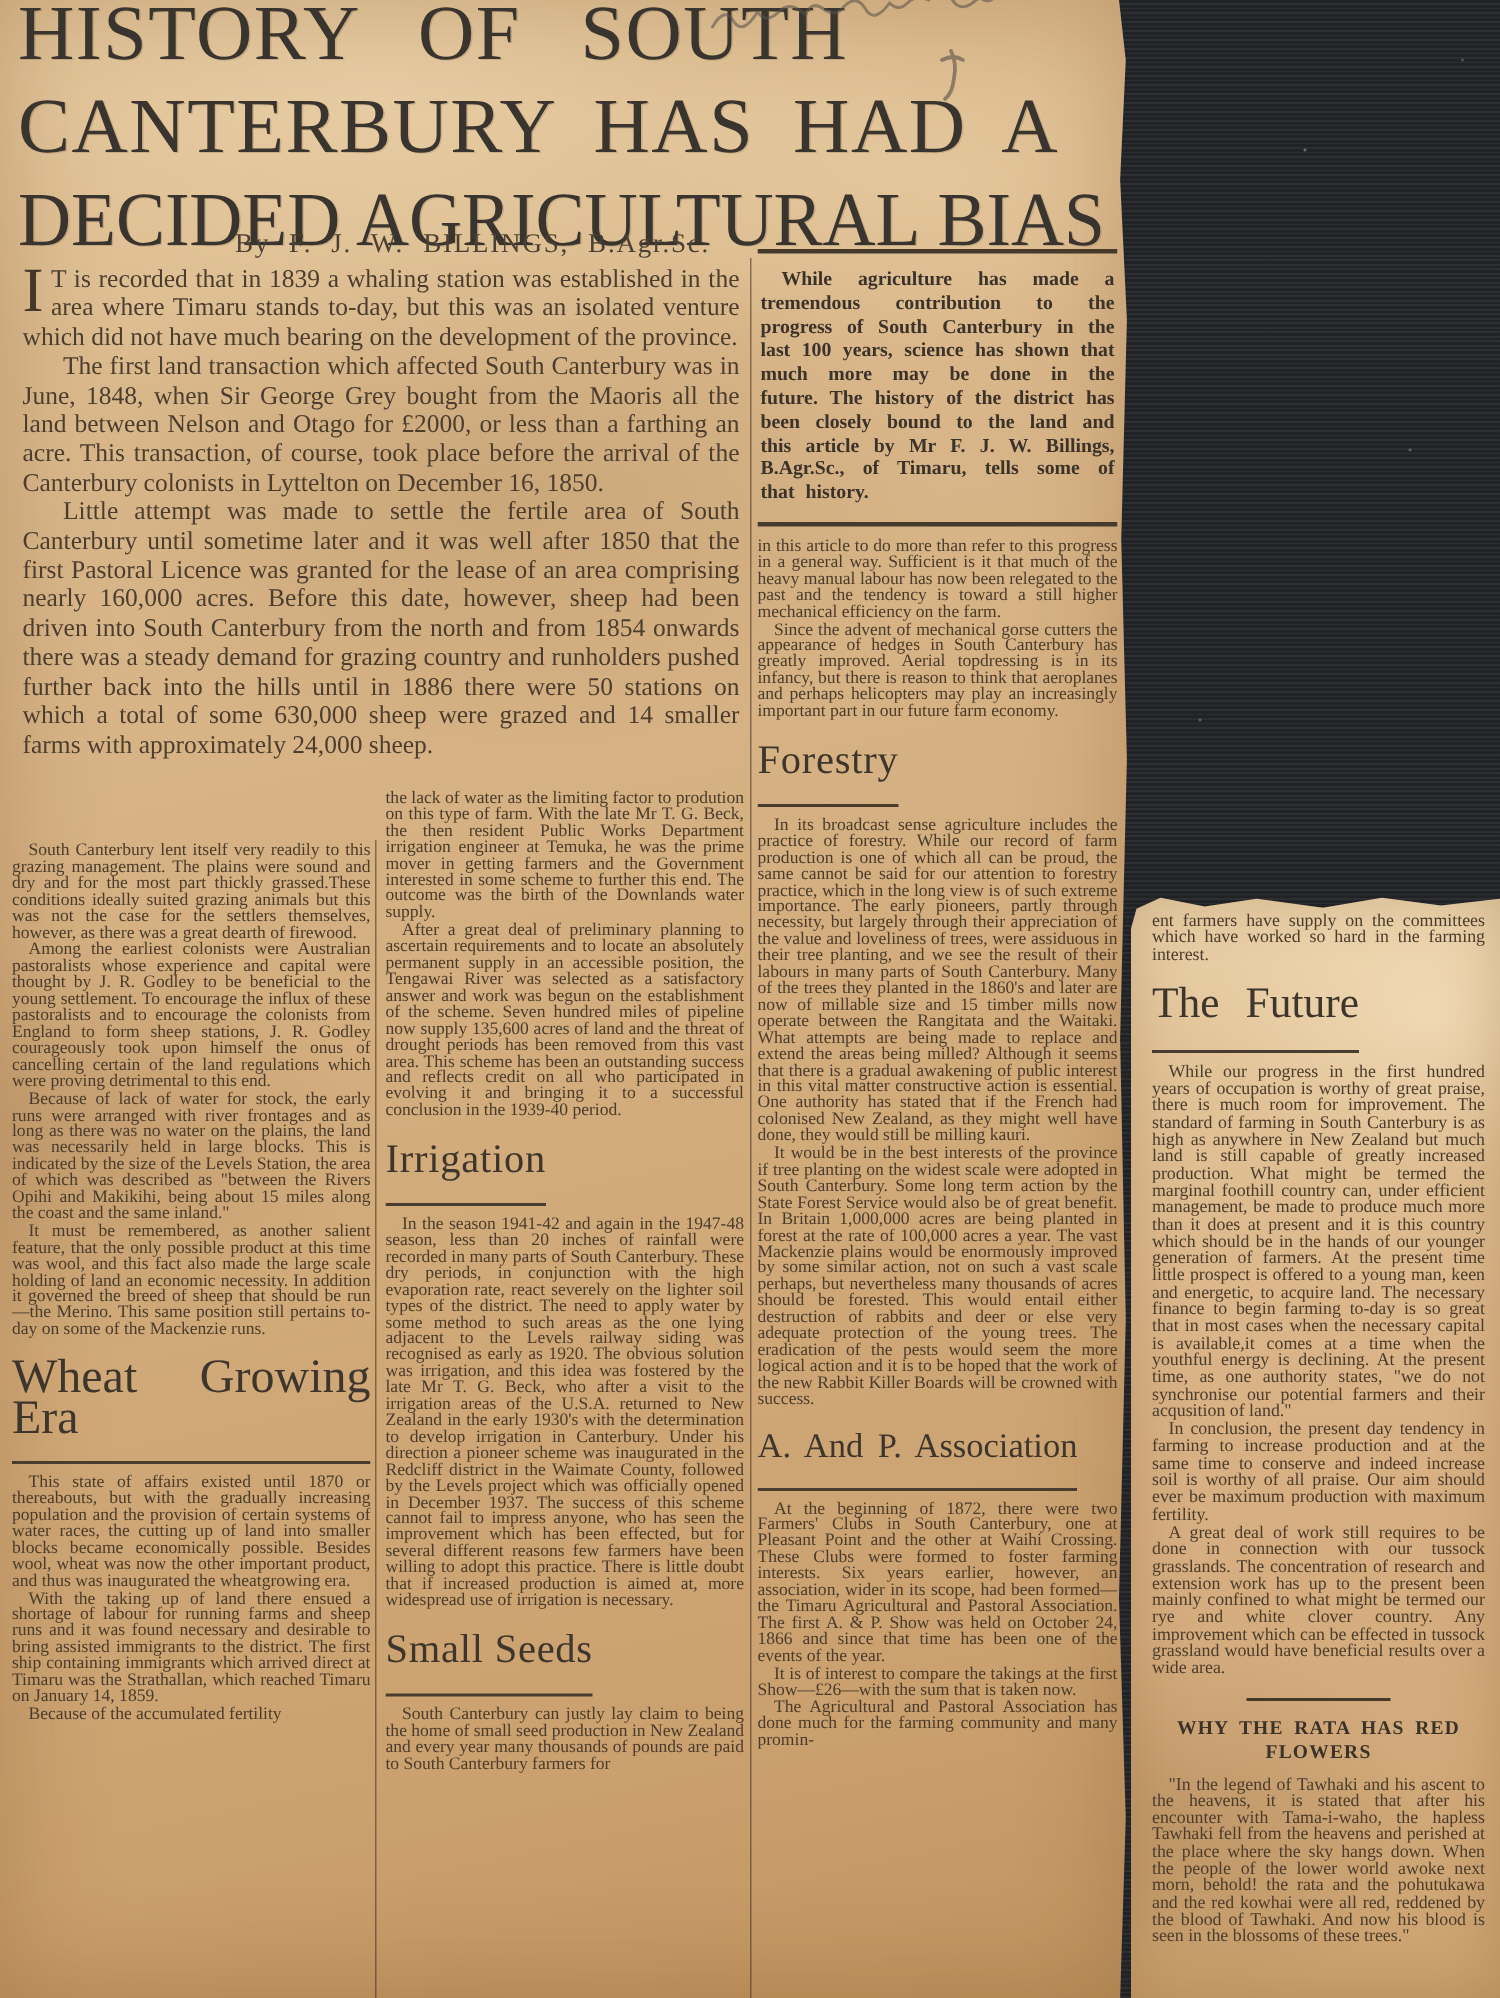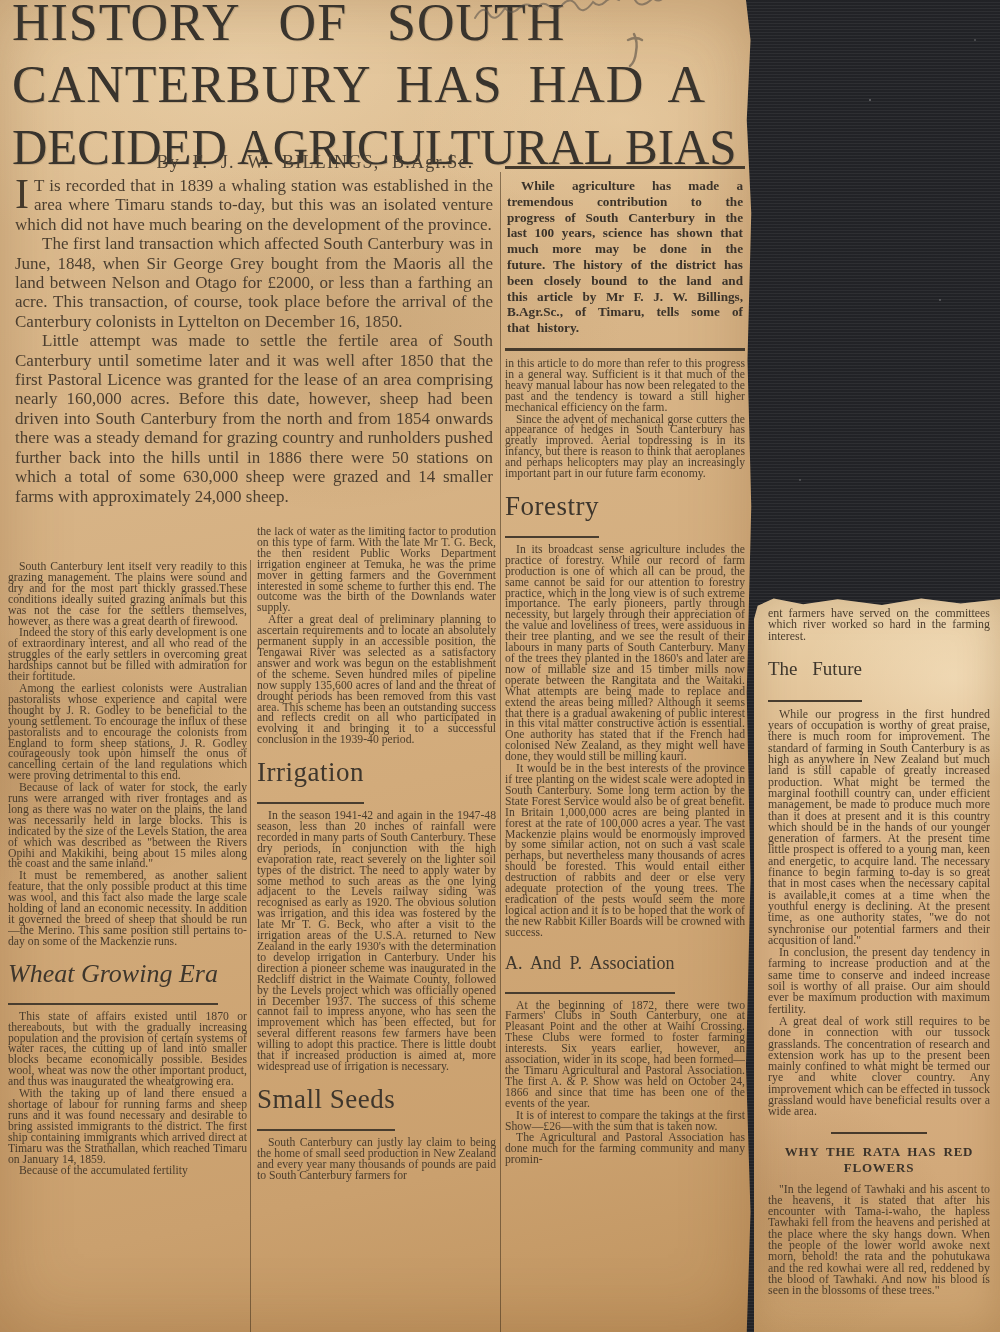--- a/index.html
+++ b/index.html
@@ -53,23 +53,23 @@
   .right-col p{margin:0 0 1px;text-indent:11px;}
   .right-col p.noindent{text-indent:0;}
   
   .standfirst{border-top:3px solid #453a2c;border-bottom:3px solid #453a2c;padding:9px 2px 12px;margin-bottom:8px;
     font-weight:bold;font-size:13.2px;line-height:15.8px;text-align:justify;word-spacing:4px;color:#3b332a;text-indent:0;}
   .standfirst p{text-indent:14px;margin:0;}
   
   h2{font-weight:400;color:#3e362c;margin:12px 0 7px;}
   h2 .hl{display:inline-block;border-bottom:2px solid #483d2f;padding-bottom:16px;}
   .h-forestry,.h-irrigation,.h-smallseeds{font-size:27px;line-height:28px;letter-spacing:.5px;}
-  .h-wheat{font-size:26px;line-height:27px;font-style:italic;}
-  .h-ap{font-size:18px;line-height:25px;word-spacing:4px;}
-  .h-future{font-size:19px;line-height:30px;word-spacing:10px;}
+  .h-wheat{font-size:32px;line-height:27px;}
+  .h-ap{font-size:23px;line-height:25px;word-spacing:4px;}
+  .h-future{font-size:29px;line-height:30px;word-spacing:10px;}
   .rata-rule{width:96px;border-top:2px solid #46392b;margin:14px auto 10px;}
   .h-rata{font-weight:bold;font-size:13px;line-height:16px;text-align:center;letter-spacing:.8px;word-spacing:3px;margin:0 0 8px;color:#3b332a;}
   
   .vrule{position:absolute;width:1px;background:rgba(62,46,26,.55);}
   .vr1{left:250px;top:560px;height:772px;}
   .vr2{left:500px;top:172px;height:1160px;}
   .handwriting{position:absolute;pointer-events:none;opacity:.55;}
 </style>
 </head>
 <body>
@@ -87,21 +87,20 @@
     <div class="byline">By F. J. W. BILLINGS, B.Agr.Sc.</div>
 
     <div class="intro">
       <p class="first"><span class="dropcap">I</span><span>T is recorded that in 1839 a whaling station was established in the area where Timaru stands to-day, but this was an isolated venture which did not have much bearing on the development of the province.</span></p>
       <p>The first land transaction which affected South Canterbury was in June, 1848, when Sir George Grey bought from the Maoris all the land between Nelson and Otago for £2000, or less than a farthing an acre. This transaction, of course, took place before the arrival of the Canterbury colonists in Lyttelton on December 16, 1850.</p>
       <p>Little attempt was made to settle the fertile area of South Canterbury until sometime later and it was well after 1850 that the first Pastoral Licence was granted for the lease of an area comprising nearly 160,000 acres. Before this date, however, sheep had been driven into South Canterbury from the north and from 1854 onwards there was a steady demand for grazing country and runholders pushed further back into the hills until in 1886 there were 50 stations on which a total of some 630,000 sheep were grazed and 14 smaller farms with approximately 24,000 sheep.</p>
     </div>
 
     <div class="col col1">
       <p>South Canterbury lent itself very readily to this grazing management. The plains were sound and dry and for the most part thickly grassed.These conditions ideally suited grazing animals but this was not the case for the settlers themselves, however, as there was a great dearth of firewood.</p>
-      <p>Indeed the story of this early development is one of extraordinary interest, and all who read of the struggles of the early settlers in overcoming great hardships cannot but be filled with admiration for their fortitude.</p>
       <p>Among the earliest colonists were Australian pastoralists whose experience and capital were thought by J. R. Godley to be beneficial to the young settlement. To encourage the influx of these pastoralists and to encourage the colonists from England to form sheep stations, J. R. Godley courageously took upon himself the onus of cancelling certain of the land regulations which were proving detrimental to this end.</p>
       <p>Because of lack of water for stock, the early runs were arranged with river frontages and as long as there was no water on the plains, the land was necessarily held in large blocks. This is indicated by the size of the Levels Station, the area of which was described as "between the Rivers Opihi and Makikihi, being about 15 miles along the coast and the same inland."</p>
       <p>It must be remembered, as another salient feature, that the only possible product at this time was wool, and this fact also made the large scale holding of land an economic necessity. In addition it governed the breed of sheep that should be run—the Merino. This same position still pertains to-day on some of the Mackenzie runs.</p>
       <h2 class="h-wheat"><span class="hl">Wheat Growing Era</span></h2>
       <p>This state of affairs existed until 1870 or thereabouts, but with the gradually increasing population and the provision of certain systems of water races, the cutting up of land into smaller blocks became economically possible. Besides wool, wheat was now the other important product, and thus was inaugurated the wheatgrowing era.</p>
       <p>With the taking up of land there ensued a shortage of labour for running farms and sheep runs and it was found necessary and desirable to bring assisted immigrants to the district. The first ship containing immigrants which arrived direct at Timaru was the Strathallan, which reached Timaru on January 14, 1859.</p>
       <p>Because of the accumulated fertility</p>
     </div>
 
     <div class="col col2">
@@ -127,21 +126,21 @@
       <p>It is of interest to compare the takings at the first Show—£26—with the sum that is taken now.</p>
       <p>The Agricultural and Pastoral Association has done much for the farming community and many promin-</p>
     </div>
 
     <div class="vrule vr1"></div>
     <div class="vrule vr2"></div>
   </div>
 
   <div class="right-paper"></div>
   <div class="right-col">
-    <p class="noindent">ent farmers have served on the committees which river worked so hard in the farming interest.</p>
+    <p class="noindent">ent farmers have supply on the committees which have worked so hard in the farming interest.</p>
     <h2 class="h-future"><span class="hl">The Future</span></h2>
     <p>While our progress in the first hundred years of occupation is worthy of great praise, there is much room for improvement. The standard of farming in South Canterbury is as high as anywhere in New Zealand but much land is still capable of greatly increased production. What might be termed the marginal foothill country can, under efficient management, be made to produce much more than it does at present and it is this country which should be in the hands of our younger generation of farmers. At the present time little prospect is offered to a young man, keen and energetic, to acquire land. The necessary finance to begin farming to-day is so great that in most cases when the necessary capital is available,it comes at a time when the youthful energy is declining. At the present time, as one authority states, "we do not synchronise our potential farmers and their acqusition of land."</p>
     <p>In conclusion, the present day tendency in farming to increase production and at the same time to conserve and indeed increase soil is worthy of all praise. Our aim should ever be maximum production with maximum fertility.</p>
     <p>A great deal of work still requires to be done in connection with our tussock grasslands. The concentration of research and extension work has up to the present been mainly confined to what might be termed our rye and white clover country. Any improvement which can be effected in tussock grassland would have beneficial results over a wide area.</p>
     <div class="rata-rule"></div>
     <h3 class="h-rata">WHY THE RATA HAS RED FLOWERS</h3>
     <p>"In the legend of Tawhaki and his ascent to the heavens, it is stated that after his encounter with Tama-i-waho, the hapless Tawhaki fell from the heavens and perished at the place where the sky hangs down. When the people of the lower world awoke next morn, behold! the rata and the pohutukawa and the red kowhai were all red, reddened by the blood of Tawhaki. And now his blood is seen in the blossoms of these trees."</p>
   </div>
 
   <svg class="handwriting" style="left:470px;top:0;" width="230" height="30" viewBox="0 0 230 30">

